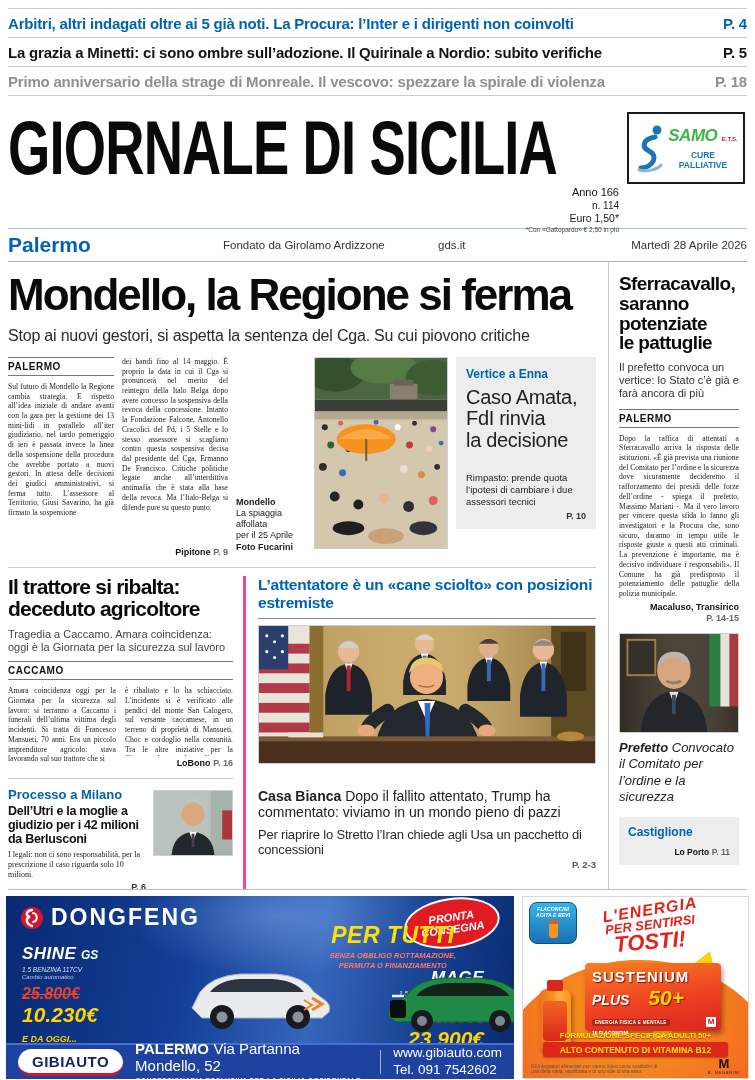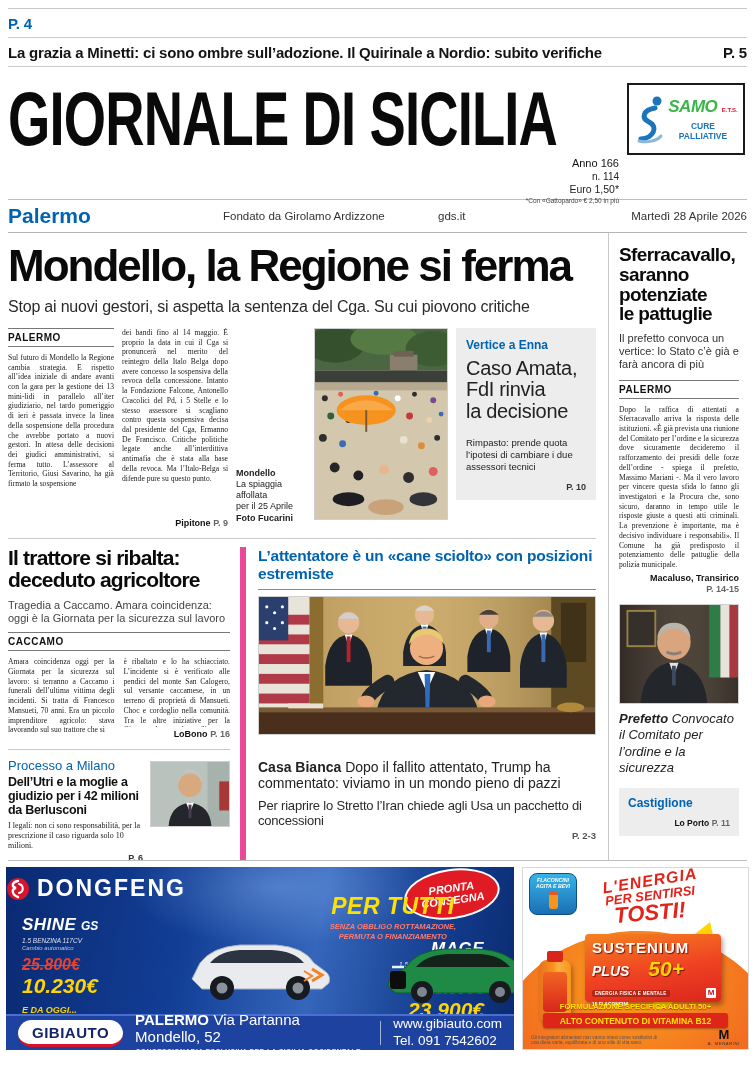--- a/index.html
+++ b/index.html
@@ -47,35 +47,35 @@
   .byline { text-align:right; font-size:9px; margin-top:2px; }
   .byline b { font-weight:800; }
   .byline .pg { color:#666; font-weight:700; }
   .caption-col { width:70px; display:flex; flex-direction:column; justify-content:flex-end; font-size:9px; line-height:1.25; color:#222; padding-bottom:4px; }
   .cap-b { font-weight:800; }
   .photo-beach { width:134px; height:192px; border:1px solid #d0d0d0; }
   .enna-box { flex:1; height:172px; background:#ededed; padding:10px 10px 8px; display:flex; flex-direction:column; }
   .box-kicker { color:#0063b1; font-weight:800; font-size:12px; }
   .enna-title { font-size:20px; line-height:1.08; color:#222; margin-top:6px; white-space:pre-line; letter-spacing:-0.3px; }
   .enna-text { font-size:9.5px; color:#222; margin-top:auto; line-height:1.3; }
-  .box-pg { text-align:right; font-size:9px; font-weight:700; color:#333; margin-top:8px; }
+  .box-pg { text-align:right; font-size:9px; font-weight:700; color:#333; margin-top:2px; }
 
   .main-divider { border-top:1px solid #c9c9c9; margin:10px 0 8px; }
   .band { display:flex; }
-  .band-left { width:238px; padding-right:10px; border-right:6px solid #ec4899; }
+  .band-left { width:238px; padding-right:10px; border-right:3px solid #ec4899; }
   .band-center { flex:1; padding-left:12px; }
 
   .tratt-headline { font-size:21px; font-weight:800; letter-spacing:-0.8px; line-height:1.05; white-space:pre-line; color:#0a0a0a; }
   .tratt-standfirst { font-size:11px; line-height:1.2; color:#444; margin:8px 0 7px; }
   .cols2 { display:flex; gap:9px; height:82px; }
   .cols2 .c { flex:1; display:flex; flex-direction:column; }
 
   .dellutri { margin-top:8px; display:flex; gap:7px; }
   .du-text { flex:1; }
-  .du-kicker { color:#0063b1; font-weight:400; font-size:13px; }
+  .du-kicker { color:#0063b1; font-weight:700; font-size:13px; }
   .du-headline { font-size:12.5px; font-weight:800; line-height:1.12; letter-spacing:-0.3px; margin-top:2px; }
   .du-body { font-family:"Liberation Serif", serif; font-size:8px; line-height:1.25; margin-top:4px; color:#1a1a1a; }
   .du-pg { text-align:right; font-size:9px; font-weight:700; color:#333; margin-top:2px; }
   .photo-dellutri { width:80px; height:66px; border:1px solid #cfcfcf; margin-top:3px; }
 
   .trump-kicker { color:#0063b1; font-weight:800; font-size:15.5px; letter-spacing:-0.2px; }
   .trump-rule { border-top:1px solid #8a8a8a; margin:6px 0 0; }
   .photo-trump { width:100%; height:139px; margin-top:6px; border:1px solid #d0d0d0; }
   .trump-cap { font-size:14px; color:#222; margin-top:20px; }
   .trump-headline { font-size:24px; font-weight:800; letter-spacing:-1px; line-height:1.04; margin-top:8px; white-space:pre-line; color:#0a0a0a; }
@@ -91,21 +91,21 @@
   .cast-box { margin-top:12px; background:#ededed; padding:8px 9px; }
   .cast-title { font-size:17px; line-height:1.1; color:#222; margin-top:4px; white-space:pre-line; letter-spacing:-0.3px; }
   .cast-by { text-align:right; font-size:8.5px; margin-top:8px; }
   .cast-by b { font-weight:800; }
   .cast-by .pg { color:#666; font-weight:700; }
 
   
   .ads { display:flex; gap:8px; margin:6px 6px 0; }
   .car-ad { position:relative; width:508px; height:183px; background:linear-gradient(100deg,#0a2a72 0%, #123e96 35%, #3566bb 60%, #123a8a 85%, #0a2a6e 100%); overflow:hidden; color:#fff; }
   .car-ad .glow { position:absolute; left:120px; top:-40px; width:300px; height:120px; background:radial-gradient(ellipse at center, rgba(160,200,255,0.35), transparent 70%); }
-  .df-logo { position:absolute; left:0; top:8px; display:flex; align-items:center; gap:7px; }
+  .df-logo { position:absolute; left:14px; top:8px; display:flex; align-items:center; gap:7px; }
   .df-name { font-size:23px; font-weight:800; letter-spacing:2px; }
   .pronta { position:absolute; right:14px; top:2px; width:96px; height:50px; background:#e01b24; border:2px solid #fff; border-radius:50%; transform:rotate(-8deg); display:flex; align-items:center; justify-content:center; text-align:center; font-weight:800; font-style:italic; font-size:11px; line-height:1.1; white-space:pre-line; }
   .shine { position:absolute; left:16px; top:48px; }
   .model-name { font-style:italic; font-weight:800; font-size:17px; letter-spacing:0.5px; }
   .model-trim { font-size:12px; font-weight:700; font-style:italic; }
   .model-spec { font-size:6.5px; font-style:italic; color:#d7e2f5; margin-top:2px; }
   .model-gear { font-size:6px; font-style:italic; color:#b9c8e8; margin-top:1px; }
   .old-price { color:#e8412e; font-weight:800; font-style:italic; font-size:16px; text-decoration:line-through; margin-top:5px; }
   .new-price { color:#ffd400; font-weight:800; font-style:italic; font-size:21px; }
   .promo { position:absolute; left:16px; top:138px; color:#ffd400; font-style:italic; font-weight:800; font-size:9px; }
@@ -154,25 +154,30 @@
 
   .pre { white-space:pre-line; }
 </style>
 </head>
 <body>
 
 <div class="page">
 
   <div class="teasers">
     <div class="teaser t-blue">
+      <span>Arbitri, altri indagati oltre ai 5 già noti. La Procura: l’Inter e i dirigenti non coinvolti</span>
       <span class="pg">P. 4</span>
     </div>
     <div class="teaser t-black">
       <span>La grazia a Minetti: ci sono ombre sull’adozione. Il Quirinale a Nordio: subito verifiche</span>
       <span class="pg">P. 5</span>
+    </div>
+    <div class="teaser t-gray">
+      <span>Primo anniversario della strage di Monreale. Il vescovo: spezzare la spirale di violenza</span>
+      <span class="pg">P. 18</span>
     </div>
   </div>
 
   <div class="masthead">
     <div class="mast-title">GIORNALE DI SICILIA</div>
     <div class="samo-box">
       <svg width="34" height="54" viewBox="0 0 34 54">
         <circle cx="24" cy="9" r="4.5" fill="#1b75bb"></circle>
         <path d="M22,16 C10,18 8,26 16,30 C26,35 20,46 8,47" fill="none" stroke="#1b75bb" stroke-width="5" stroke-linecap="round"></path>
         <path d="M6,49 C14,51 24,49 28,44" fill="none" stroke="#8ab6d8" stroke-width="3" stroke-linecap="round"></path>

